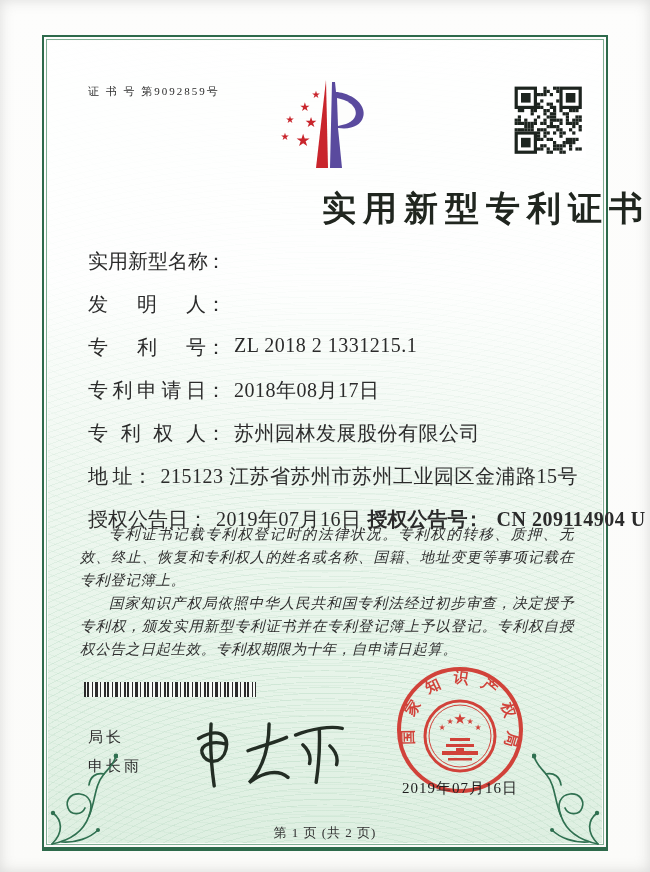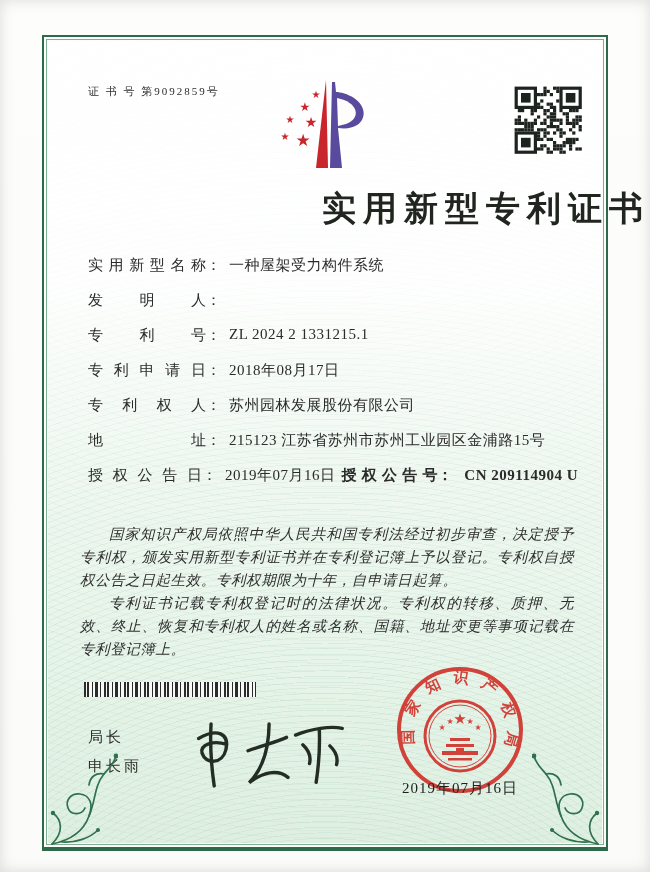--- a/index.html
+++ b/index.html
@@ -33,21 +33,21 @@
   }
   
   .cert-number{
     position:absolute;left:88px;top:84px;
     font-size:11px;letter-spacing:2px;color:#2c2c2c;
   }
   .title{
     position:absolute;left:0;right:0;top:186px;text-align:right;
     font-size:34px;font-weight:600;letter-spacing:7px;color:#20261f;
   }
-  .fields{position:absolute;left:88px;top:256px;width:490px;font-size:15px;color:#2b2b2b;}
+  .fields{position:absolute;left:88px;top:248px;width:490px;font-size:20px;color:#2b2b2b;}
   .row{display:flex;margin-bottom:16px;white-space:nowrap;}
   .lbl{display:inline-block;width:118px;text-align:justify;text-align-last:justify;color:#2b2b2b;}
   .lbl2{display:inline-block;width:96px;text-align:justify;text-align-last:justify;}
   .colon{margin:0 2px 0 0;}
   .val{margin-left:6px;letter-spacing:.5px;}
   .pair2{margin-left:6px;font-weight:bold;}
   .body-text{
     position:absolute;left:80px;top:523px;width:494px;
     font-size:14.5px;line-height:23px;color:#2e2e2e;
     font-style:italic;letter-spacing:.6px;text-align:justify;
@@ -262,30 +262,29 @@
         <rect x="11" y="55.800000000000004" width="9.600000000000001" height="9.600000000000001"></rect>
       </g>
   </svg>
 
   <div class="title">实用新型专利证书</div>
 
   <div class="fields">
     <div class="row">
       <span class="lbl">实用新型名称</span>
         <span class="colon">：</span>
-      <span class="val">一种屋架受力构件系统</span>
     </div>
     <div class="row">
       <span class="lbl">发明人</span>
         <span class="colon">：</span>
     </div>
     <div class="row">
       <span class="lbl">专利号</span>
         <span class="colon">：</span>
-      <span class="val">ZL 2024 2 1331215.1</span>
+      <span class="val">ZL 2018 2 1331215.1</span>
     </div>
     <div class="row">
       <span class="lbl">专利申请日</span>
         <span class="colon">：</span>
       <span class="val">2018年08月17日</span>
     </div>
     <div class="row">
       <span class="lbl">专利权人</span>
         <span class="colon">：</span>
       <span class="val">苏州园林发展股份有限公司</span>
@@ -300,22 +299,22 @@
         <span class="colon">：</span>
       <span class="val">2019年07月16日</span>
       <span class="pair2">
         <span class="lbl2">授权公告号</span><span class="colon">：</span>
         <span class="val">CN 209114904 U</span>
       </span>
     </div>
   </div>
 
   <div class="body-text">
+    <p>专利证书记载专利权登记时的法律状况。专利权的转移、质押、无效、终止、恢复和专利权人的姓名或名称、国籍、地址变更等事项记载在专利登记簿上。</p>
     <p>国家知识产权局依照中华人民共和国专利法经过初步审查，决定授予专利权，颁发实用新型专利证书并在专利登记簿上予以登记。专利权自授权公告之日起生效。专利权期限为十年，自申请日起算。</p>
-    <p>专利证书记载专利权登记时的法律状况。专利权的转移、质押、无效、终止、恢复和专利权人的姓名或名称、国籍、地址变更等事项记载在专利登记簿上。</p>
   </div>
 
   <div class="barcode"></div>
 
   <div class="sig-title">局长</div>
   <div class="sig-name">申长雨</div>
 
   <svg class="signature-svg" width="158" height="84" viewBox="0 0 158 84">
     <g fill="none" stroke="#232d24" stroke-width="3.4" stroke-linecap="round" transform="rotate(-2 79 42)">
       <path d="M22,14 C20,36 21,58 23,76"></path>
@@ -380,14 +379,15 @@
       <path d="M6,94 C18,82 16,70 7,63"></path>
       <path d="M16,92 C30,93 44,88 52,80"></path>
     </g>
     <g fill="#2f7050">
       <circle cx="70" cy="6" r="2.4"></circle>
         <circle cx="7" cy="63" r="2.2"></circle>
         <circle cx="52" cy="80" r="2"></circle>
     </g>
   </svg>
 
+  <div class="footer">第 1 页 (共 2 页)</div>
 
 </div>
 
 </body></html>

